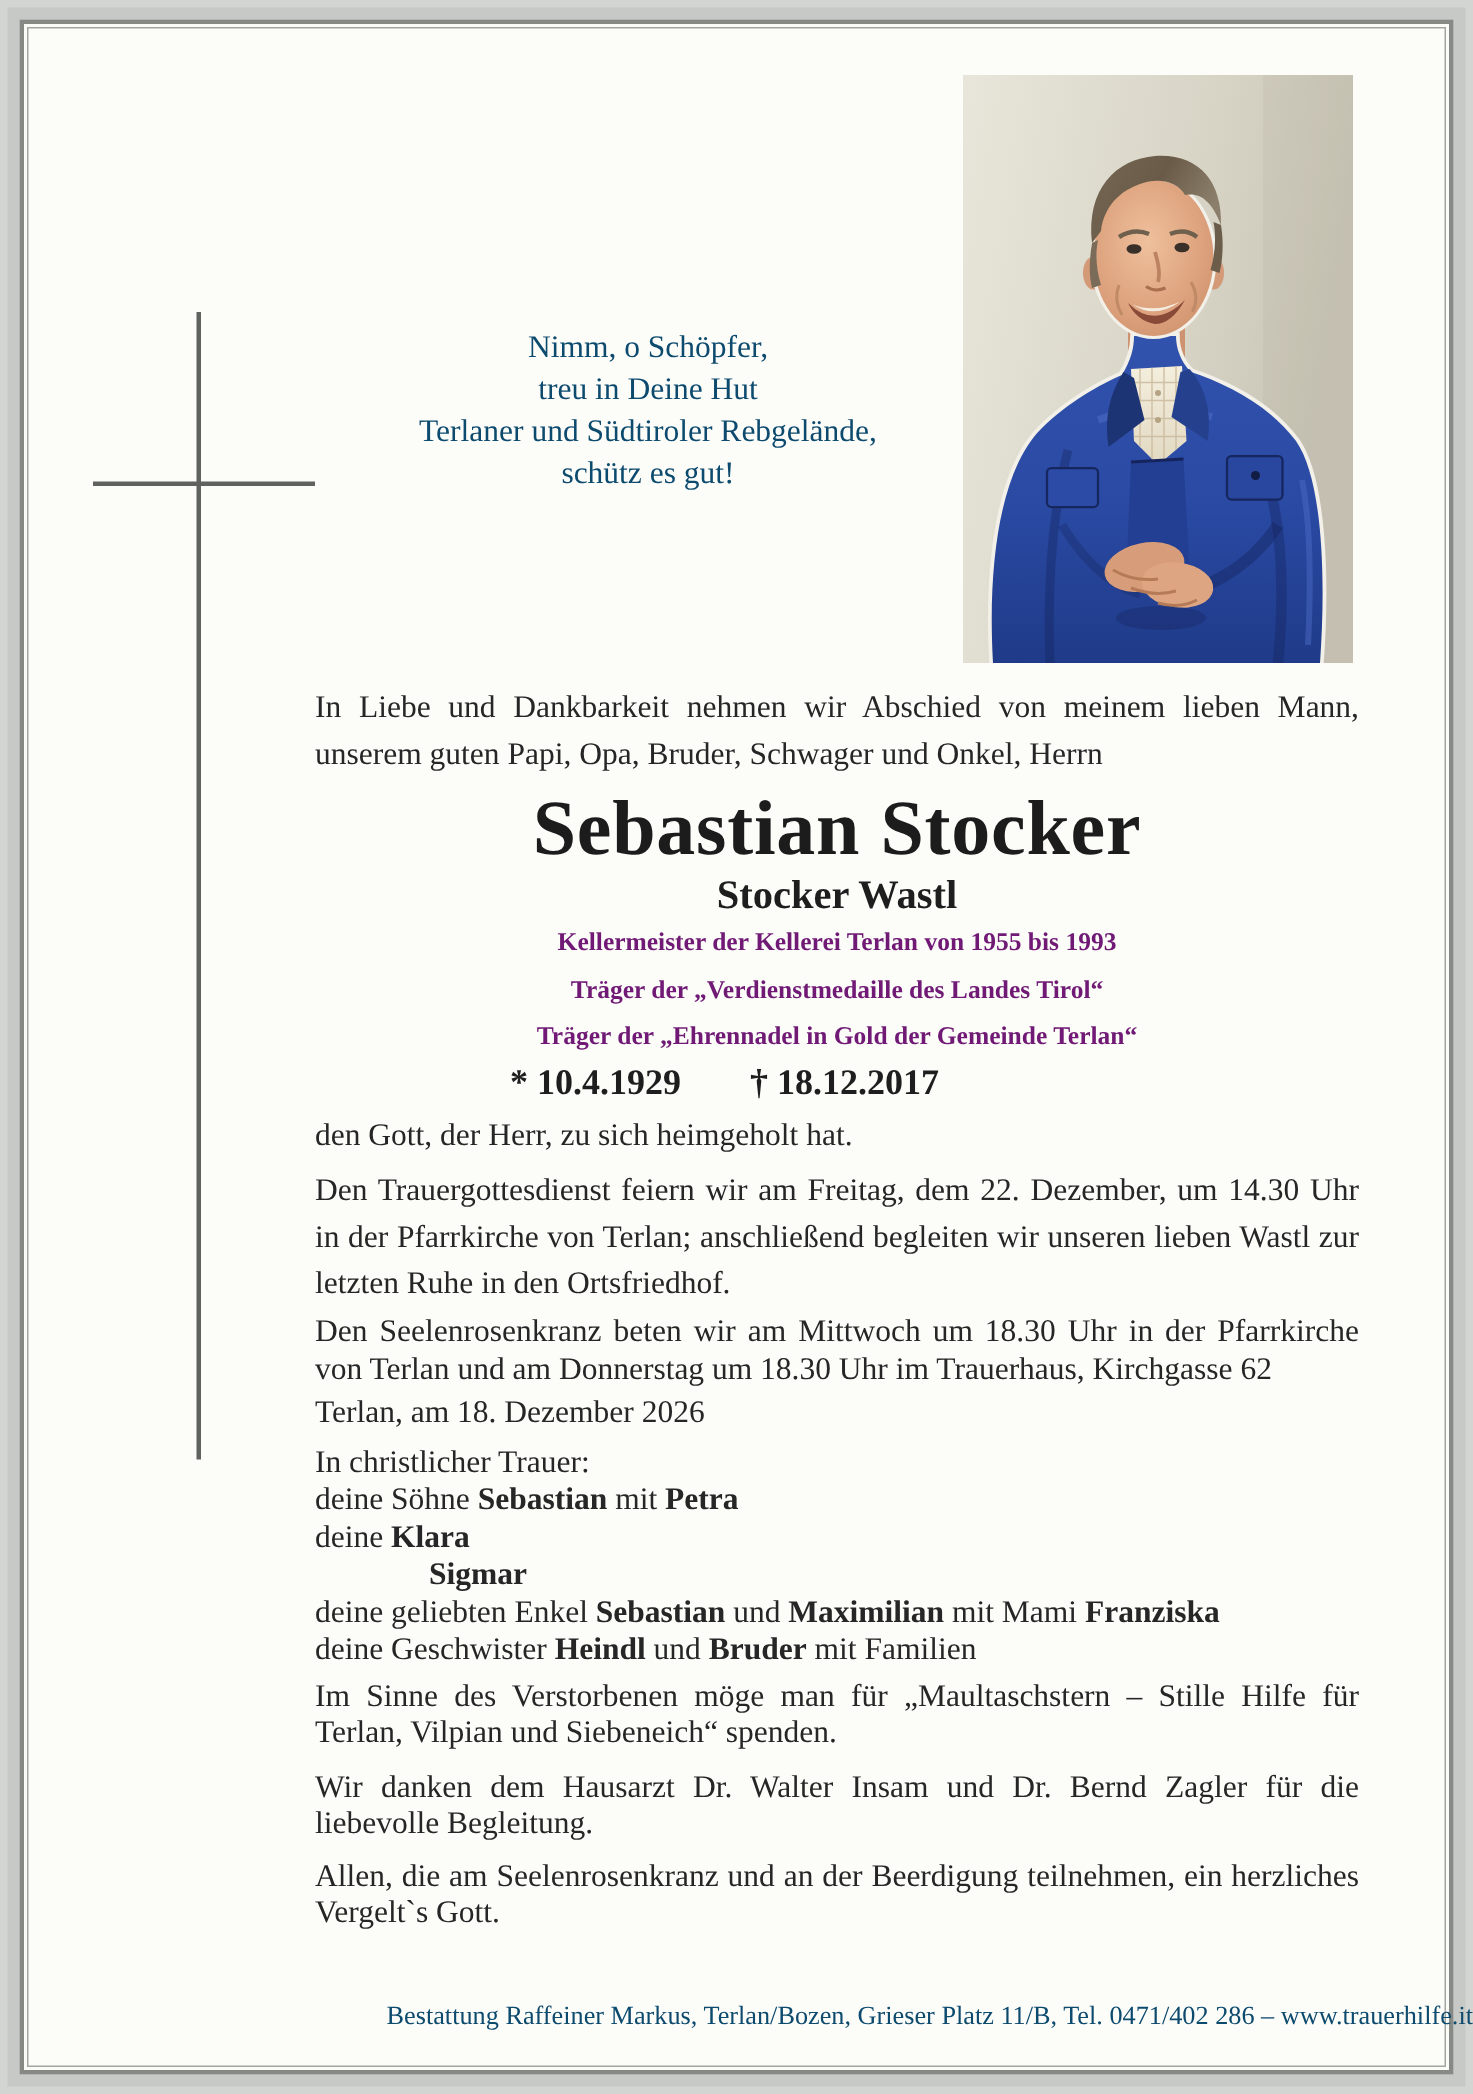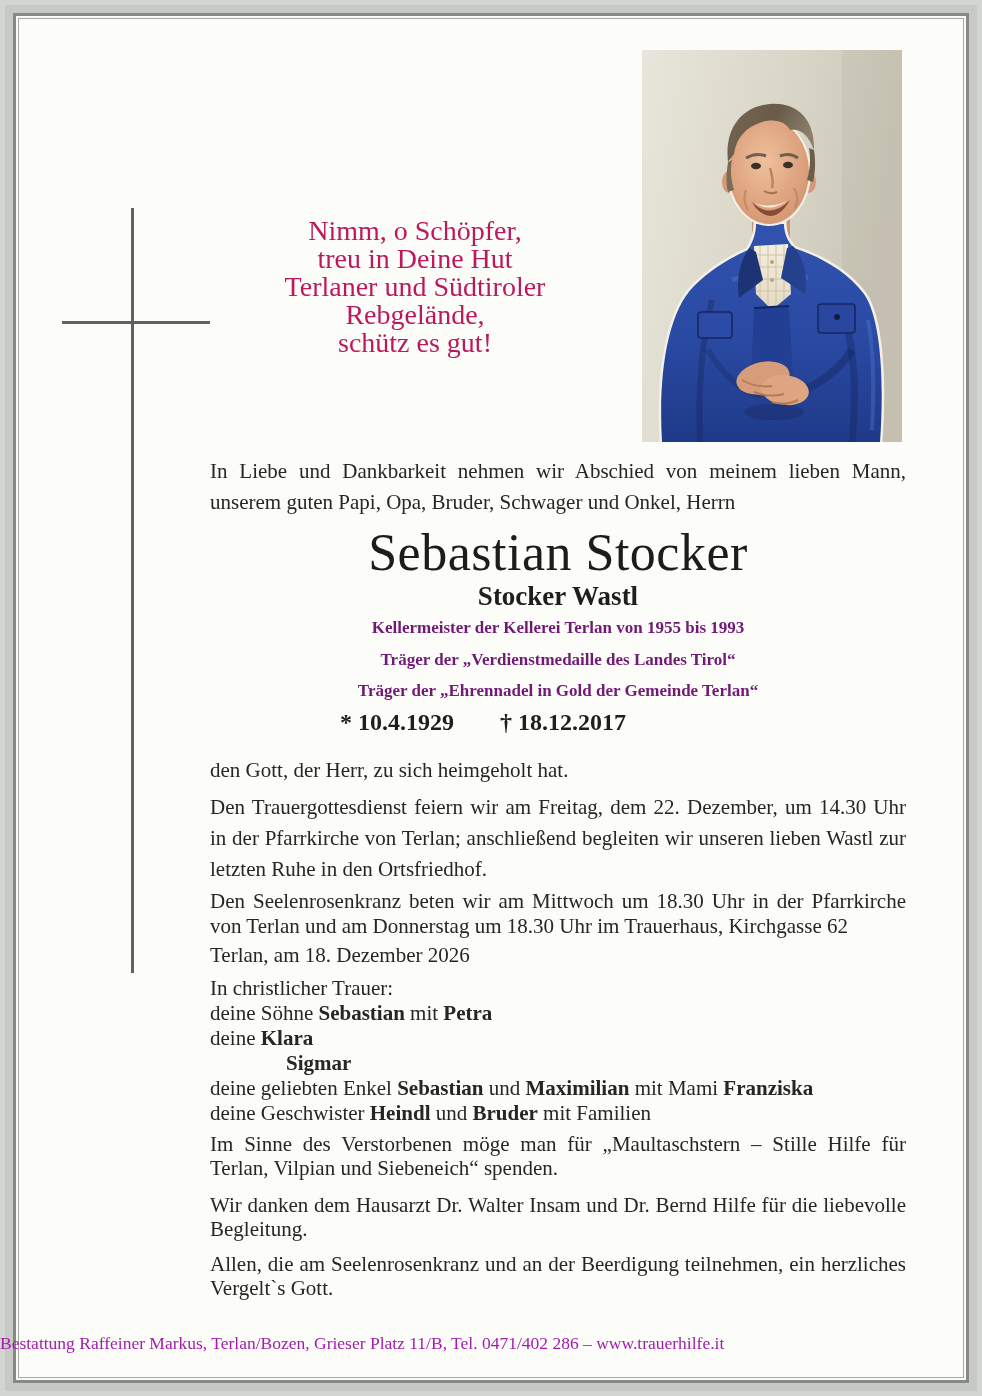--- a/index.html
+++ b/index.html
@@ -15,45 +15,45 @@
   }
   .card {
     position:absolute; left:13px; top:13px; right:13px; bottom:13px;
     background:#fcfcf9;
     border:3px solid #868984;
     box-shadow: inset 0 0 0 2px #fbfbf8, inset 0 0 0 3px #a3a6a1;
   }
   .cross-v { position:absolute; left:131px; top:208px; width:3px; height:765px; background:#5f625f; }
   .cross-h { position:absolute; left:62px;  top:321px; width:148px; height:3px; background:#5f625f; }
   .poem {
-    position:absolute; left:230px; top:217px; width:370px;
-    text-align:center; font-size:28px; line-height:28px; color:#be185d;
+    position:absolute; left:247px; top:217px; width:370px;
+    text-align:center; font-size:21px; line-height:28px; color:#0c4a6e;
   }
   .photo { position:absolute; left:642px; top:50px; width:260px; height:392px; margin:0; }
   .photo svg { display:block; width:100%; height:100%; }
   .column { position:absolute; left:210px; top:456px; width:696px; }
   .para { margin:0; font-size:21px; line-height:31px; text-align:justify; }
-  .name { margin:8px 0 0; font-size:52px; line-height:54px; font-weight:400; text-align:center; letter-spacing:0.5px; color:#1c1c1c; }
+  .name { margin:8px 0 0; font-size:52px; line-height:54px; font-weight:700; text-align:center; letter-spacing:0.5px; color:#1c1c1c; }
   .nickname { font-size:27px; line-height:32px; font-weight:700; text-align:center; color:#1e1e1e; }
   .honor { font-size:17px; line-height:31.5px; font-weight:700; text-align:center; color:#701a75; }
   .dates { font-size:24px; line-height:30px; font-weight:700; text-align:center; margin-right:150px; color:#1e1e1e; }
   .dates .death { margin-left:46px; }
-  .p-taken { margin-top:18px; }
+  .p-taken { margin-top:4px; }
   .p-funeral { margin-top:6px; }
   .p-rosary { margin-top:4px; line-height:25px; }
   .p-dateline { margin-top:4px; line-height:25px; text-align:left; }
   .mourners { margin-top:8px; font-size:21px; line-height:25px; }
   .mourner-line.indent { padding-left:76px; }
   .bold { font-weight:700; }
   .p-donation { margin-top:6px; line-height:24.5px; }
   .p-thanks { margin-top:12px; line-height:24.5px; }
   .p-gratitude { margin-top:10px; line-height:24.5px; }
   .footer {
     position:absolute; left:0; right:0; top:1333px;
-    text-align:left; font-size:17.5px; color:#a21caf;
+    text-align:right; font-size:17.5px; color:#0c4a6e;
   }
 </style>
 </head>
 <body>
 
 <div class="page">
   <div class="card"></div>
 
   <div class="cross-v"></div>
   <div class="cross-h"></div>
@@ -184,18 +184,18 @@
     <div class="mourners">
         <div class="mourner-line"><span>In christlicher Trauer:</span></div>
         <div class="mourner-line"><span>deine Söhne </span><span class="bold">Sebastian</span><span> mit </span><span class="bold">Petra</span></div>
         <div class="mourner-line"><span>deine </span><span class="bold">Klara</span></div>
         <div class="mourner-line indent"><span class="bold">Sigmar</span></div>
         <div class="mourner-line"><span>deine geliebten Enkel </span><span class="bold">Sebastian</span><span> und </span><span class="bold">Maximilian</span><span> mit Mami </span><span class="bold">Franziska</span></div>
         <div class="mourner-line"><span>deine Geschwister </span><span class="bold">Heindl</span><span> und </span><span class="bold">Bruder</span><span> mit Familien</span></div>
       </div>
 
     <p class="para p-donation">Im Sinne des Verstorbenen möge man für „Maultaschstern – Stille Hilfe für Terlan, Vilpian und Siebeneich“ spenden.</p>
-    <p class="para p-thanks">Wir danken dem Hausarzt Dr. Walter Insam und Dr. Bernd Hilfe für die liebevolle Begleitung.</p>
+    <p class="para p-thanks">Wir danken dem Hausarzt Dr. Walter Insam und Dr. Bernd Zagler für die liebevolle Begleitung.</p>
     <p class="para p-gratitude">Allen, die am Seelenrosenkranz und an der Beerdigung teilnehmen, ein herzliches Vergelt`s Gott.</p>
   </main>
 
   <footer class="footer">Bestattung Raffeiner Markus, Terlan/Bozen, Grieser Platz 11/B, Tel. 0471/402 286 – www.trauerhilfe.it</footer>
 </div>
 
 </body></html>

